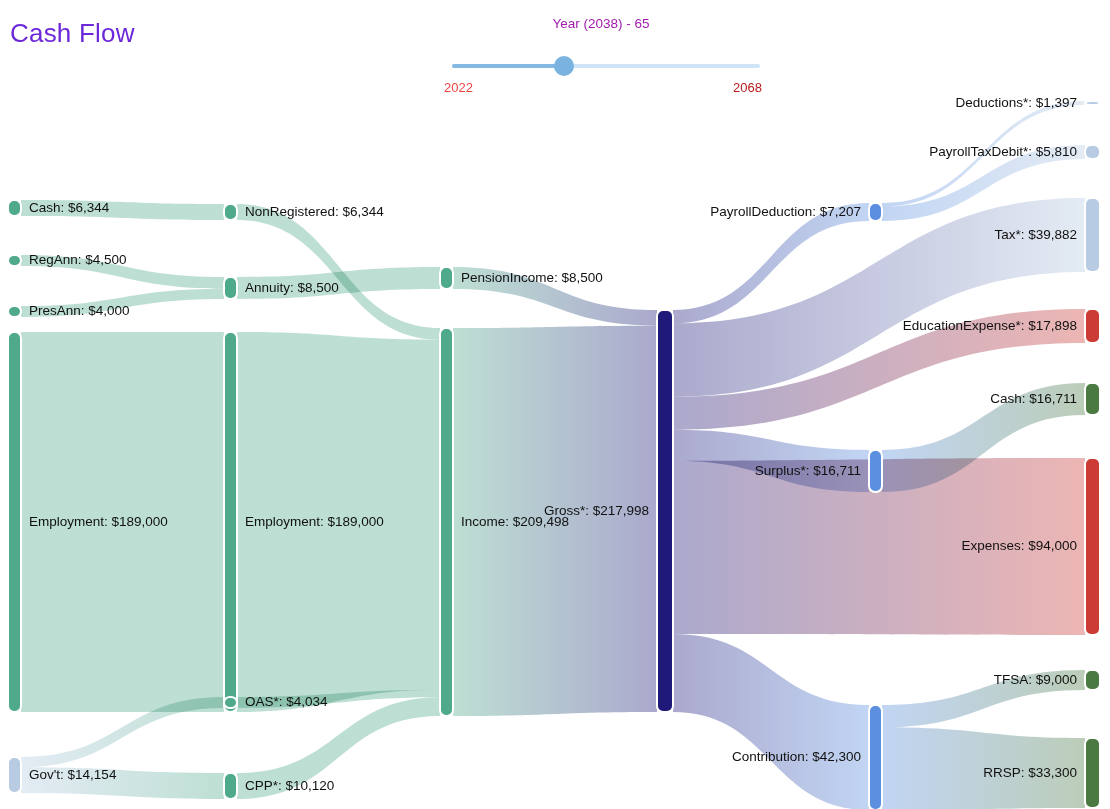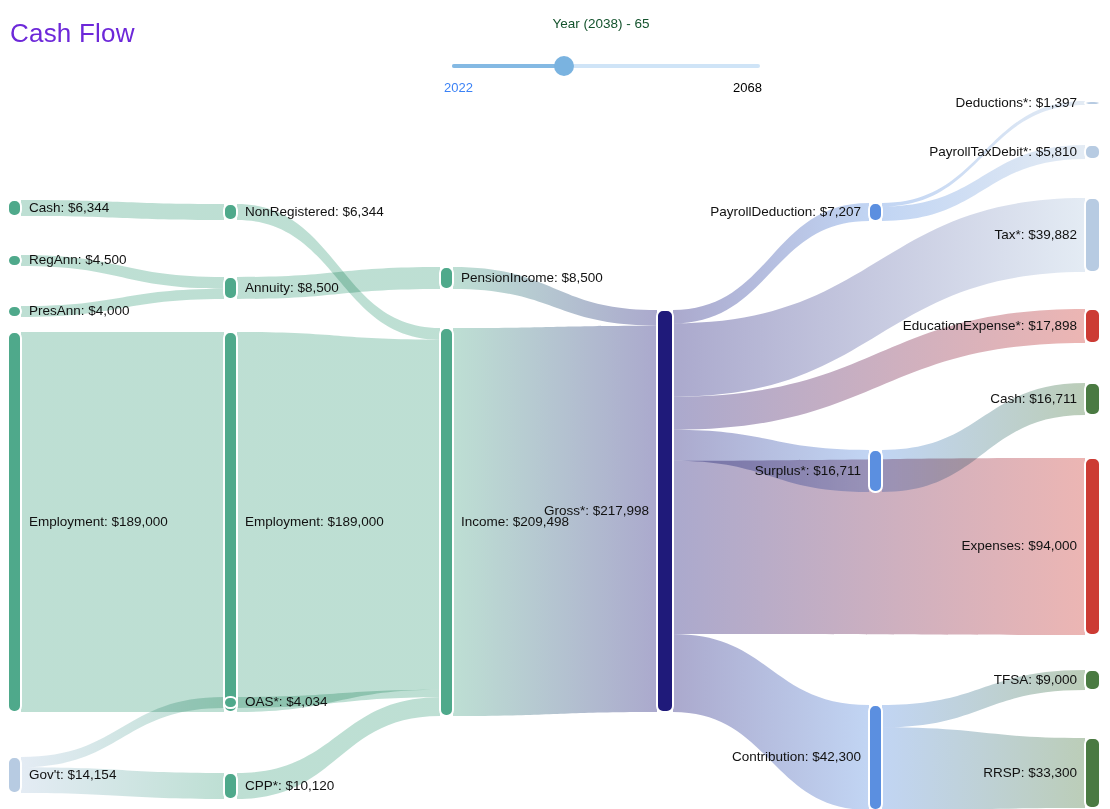--- a/index.html
+++ b/index.html
@@ -5,30 +5,30 @@
   html,body{margin:0;padding:0;background:#ffffff;}
   body{width:1110px;height:809px;position:relative;overflow:hidden;
        font-family:"Liberation Sans","DejaVu Sans",sans-serif;}
 
   #title{position:absolute;left:10px;top:18px;font-size:26px;color:#6d28d9;
          letter-spacing:.2px;}
 
   
   #slider-wrap{position:absolute;left:440px;top:16px;width:322px;height:66px;}
   #slider-label{position:absolute;left:50%;top:0;transform:translateX(-50%);
-                font-size:13.5px;color:#14532d;white-space:nowrap;}
+                font-size:13.5px;color:#a21caf;white-space:nowrap;}
   #slider-track{position:absolute;left:12px;top:48px;width:308px;height:4px;
                 border-radius:2px;background:#cfe4f7;}
   #slider-fill{position:absolute;left:0;top:0;height:100%;width:36%;
                border-radius:2px;background:#84b9e3;}
   #slider-thumb{position:absolute;left:36%;top:48px;width:20px;height:20px;
                 margin-left:2px;margin-top:-8px;border-radius:50%;
                 background:#7ab3e0;}
-  #slider-min{position:absolute;left:4px;top:64px;font-size:13px;color:#3b82f6;}
-  #slider-max{position:absolute;right:0px;top:64px;font-size:13px;color:#000000;}
+  #slider-min{position:absolute;left:4px;top:64px;font-size:13px;color:#ef4444;}
+  #slider-max{position:absolute;right:0px;top:64px;font-size:13px;color:#b91c1c;}
 
   
   #sankey{position:absolute;left:0;top:88px;width:1110px;height:721px;}
   svg{display:block;}
   .nlabel{font-family:"Liberation Sans","DejaVu Sans",sans-serif;
           font-size:13.5px;fill:#111111;dominant-baseline:middle;}
   .link{mix-blend-mode:multiply;}
 </style>
 </head>
 <body>

